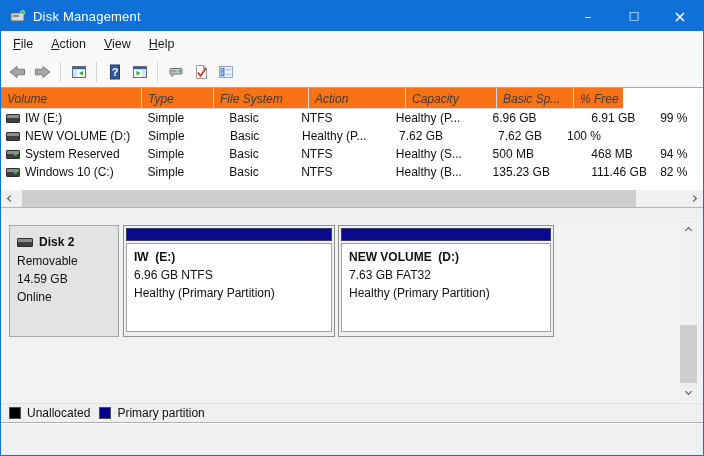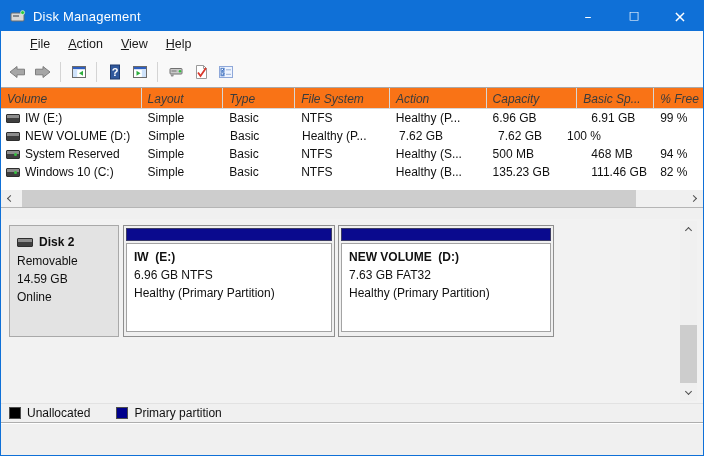--- a/index.html
+++ b/index.html
@@ -16,21 +16,21 @@
   .title { font-size:13px; letter-spacing:.2px; }
   .controls { margin-left:auto; display:flex; height:30px; }
   .ctl { width:46px; height:30px; display:flex; align-items:center; justify-content:center;
          color:#fff; font-family:"DejaVu Sans",sans-serif; }
   .ctl.min  { font-size:14px; }
   .ctl.max  { font-size:11px; padding-bottom:1px; }
   .ctl.close{ font-size:16px; }
 
   
   .menubar { position:absolute; top:30px; left:0; right:0; height:26px; background:#f9f9f9;
-             display:flex; align-items:center; padding-left:20px; }
+             display:flex; align-items:center; padding-left:3px; }
   .menu-item { display:inline-block; padding:4px 9px; font-size:12.5px; color:#1a1a1a; }
   .menu-item::first-letter { text-decoration:underline; }
 
   
   .toolbar { position:absolute; top:56px; left:0; right:0; height:30px; background:#f9f9f9;
              display:flex; align-items:center; padding-left:4px; }
   .tbtn { width:25px; height:24px; display:flex; align-items:center; justify-content:center; }
   .tsep { width:1px; height:20px; background:#d4d4d4; margin:0 5px; }
 
   
@@ -84,21 +84,21 @@
   
   .vscroll { position:absolute; right:6px; top:2px; width:17px; height:180px; background:#f0f0f0; }
   .vscroll .sbtn.up   { position:absolute; top:0; left:0; }
   .vscroll .sbtn.down { position:absolute; bottom:0; left:0; }
   .vthumb { position:absolute; left:0; top:104px; width:17px; height:58px; background:#cdcdcd; }
 
   
   .legend { position:absolute; top:402px; left:0; right:0; height:19px; background:#f0f0f0;
             border-top:1px solid #e2e2e2; display:flex; align-items:center; padding-left:8px; }
   .lsq { width:12px; height:12px; border:1px solid #4d4d4d; margin-right:6px; flex:none; }
-  .llabel { margin-right:26px; }
+  .llabel { margin-right:9px; }
   .statusbar { position:absolute; top:421px; left:0; right:0; bottom:0; background:#f0f0f0;
                border-top:1px solid #aeaeae; box-shadow: inset 0 1px 0 #ffffff; }
 </style>
 </head>
 <body>
 
 <div class="window">
 
   <div class="titlebar" style="background-color: rgb(15, 112, 215);">
     <span class="app-icon">
@@ -183,21 +183,20 @@
         <rect x="3" y="8.8" width="3" height="3" fill="#ffffff" stroke="#4a7ac4"></rect>
         <path d="M3.6 10.3 l1 1 l1.5 -2" stroke="#2f66c0" fill="none"></path>
         <rect x="8" y="9.8" width="5" height="1" fill="#9ab2d8"></rect>
       </svg>
     </span>
   </div>
 
   <div class="toppane">
     <div class="thead">
       <span class="th c0">Volume</span>
-      <span class="th c1">Layout</span>
       <span class="th c2">Type</span>
       <span class="th c3">File System</span>
       <span class="th c4">Action</span>
       <span class="th c5">Capacity</span>
       <span class="th c6">Basic Sp...</span>
       <span class="th c7">% Free</span>
     </div>
 
     <div class="trow">
       <span class="td c0 vol">

